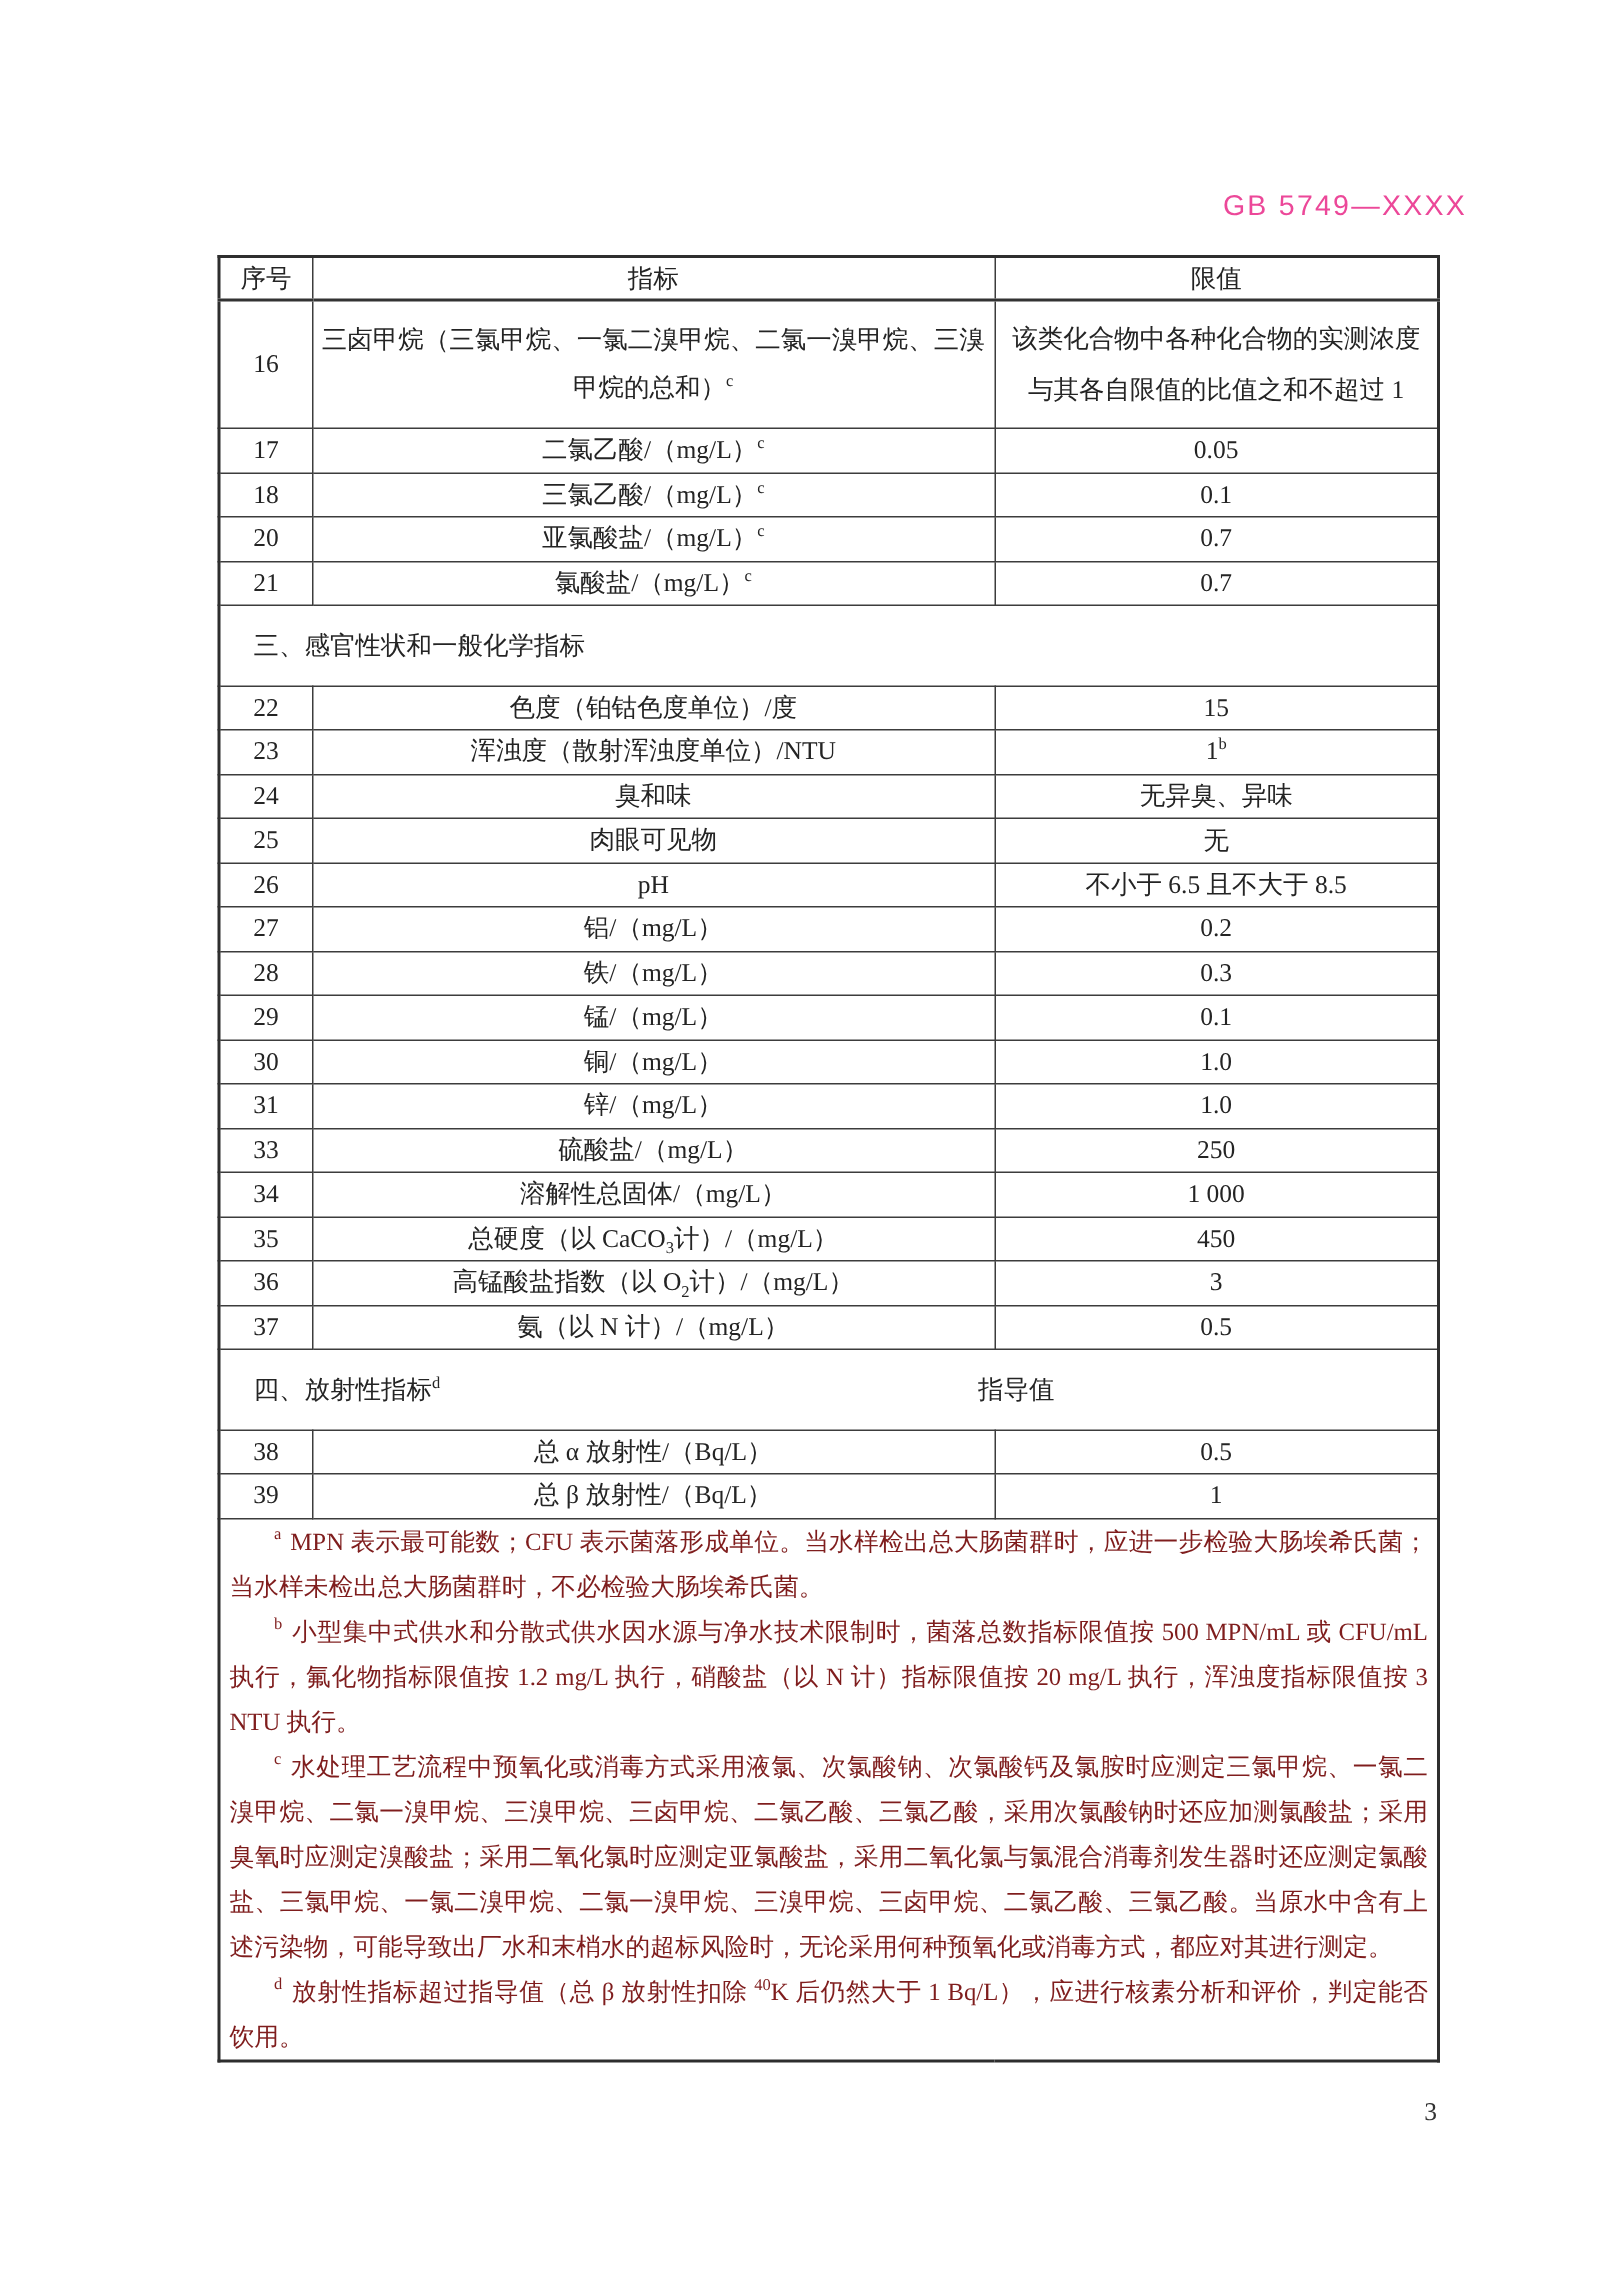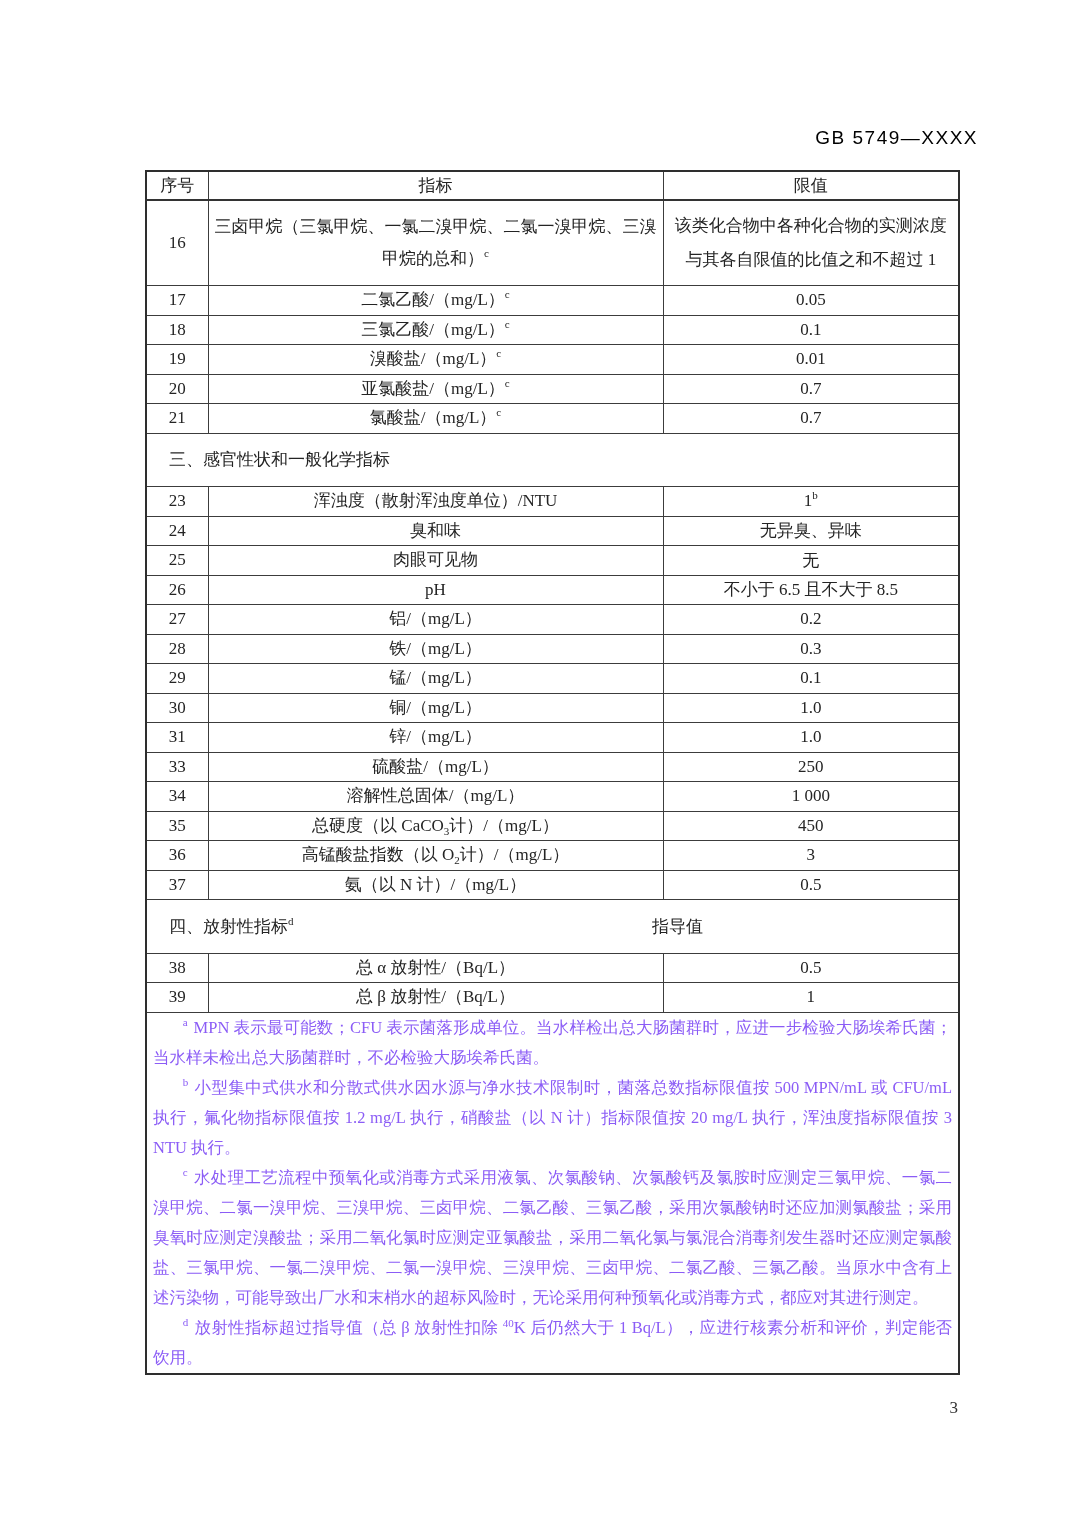--- a/index.html
+++ b/index.html
@@ -10,21 +10,21 @@
     font-family:"Liberation Serif","DejaVu Serif",serif;
     color:#1f1f1f;
     overflow:hidden;
     margin:0 auto;
   }
   .doc-code{
     position:absolute;
     top:127px;right:102px;
     font-size:19px;
     letter-spacing:1.5px;
-    color:#000000;
+    color:#ec4899;
     font-family:"Liberation Sans","DejaVu Sans",sans-serif;
     font-weight:500;
   }
   table.std{
     position:absolute;
     left:145px;top:170px;
     width:813px;
     border-collapse:collapse;
     table-layout:fixed;
     border:2px solid #2e2e2e;
@@ -58,21 +58,21 @@
     vertical-align:top;
     height:352px;
     padding:9px 14px 0 14px;
   }
   p.fn{
     margin:0;
     text-indent:1.8em;
     text-align:justify;
     line-height:30px;
     font-size:16.5px;
-    color:#8b5cf6;
+    color:#7f1d1d;
   }
   sup{font-size:11px;line-height:0;vertical-align:super;}
   sub{font-size:11px;line-height:0;vertical-align:sub;}
   .fn sup.fn-marker{margin-right:6px;}
   .page-number{
     position:absolute;
     top:1398px;right:122px;
     font-size:17px;
     color:#333;
   }
@@ -110,43 +110,43 @@
           <td class="c-no">17</td>
           <td class="c-ind">二氯乙酸/（mg/L）<sup>c</sup></td>
           <td class="c-lim">0.05</td>
         </tr>
         <tr>
           <td class="c-no">18</td>
           <td class="c-ind">三氯乙酸/（mg/L）<sup>c</sup></td>
           <td class="c-lim">0.1</td>
         </tr>
         <tr>
-          <td class="c-no">19</td>
-          <td class="c-ind">溴酸盐/（mg/L）<sup>c</sup></td>
-          <td class="c-lim">0.01</td>
-        </tr>
-        <tr>
           <td class="c-no">20</td>
           <td class="c-ind">亚氯酸盐/（mg/L）<sup>c</sup></td>
           <td class="c-lim">0.7</td>
         </tr>
         <tr>
           <td class="c-no">21</td>
           <td class="c-ind">氯酸盐/（mg/L）<sup>c</sup></td>
           <td class="c-lim">0.7</td>
         </tr>
         <tr class="section-row">
           <td colspan="3">
             <div class="section-wrap">
               <span class="section-label">三、感官性状和一般化学指标</span>
               <span class="section-limit"></span>
             </div>
           </td>
         </tr>
         <tr>
+          <td class="c-no">22</td>
+          <td class="c-ind">色度（铂钴色度单位）/度</td>
+          <td class="c-lim">15</td>
+        </tr>
+        <tr>
           <td class="c-no">23</td>
           <td class="c-ind">浑浊度（散射浑浊度单位）/NTU</td>
           <td class="c-lim">1<sup>b</sup></td>
         </tr>
         <tr>
           <td class="c-no">24</td>
           <td class="c-ind">臭和味</td>
           <td class="c-lim">无异臭、异味</td>
         </tr>
         <tr>

